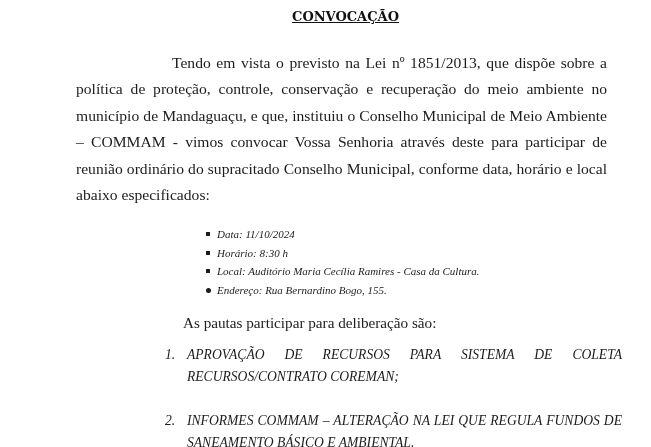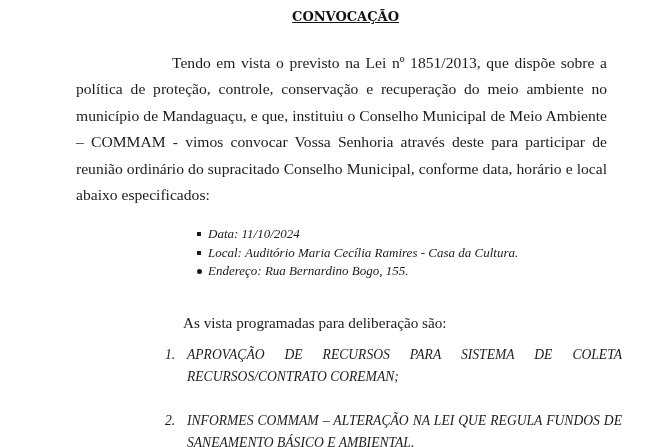--- a/index.html
+++ b/index.html
@@ -42,28 +42,28 @@
       width: 531px;
       font-size: 14.2px;
       line-height: 26.4px;
       text-align: justify;
       text-indent: 96px;
       font-family: "Liberation Serif", "DejaVu Serif", serif;
       font-size: 15.6px;
     }
     .bullets {
       position: absolute;
-      left: 176px;
+      left: 185px;
       top: 225px;
       margin: 0;
       padding: 0;
       list-style: none;
       font-family: "Liberation Serif", "DejaVu Serif", serif;
       font-style: italic;
-      font-size: 13px;
+      font-size: 11px;
       line-height: 18.5px;
     }
     .bullets li {
       position: relative;
       padding-left: 12px;
       white-space: nowrap;
     }
     .bullets li .mark {
       position: absolute;
       left: 1px;
@@ -132,29 +132,33 @@
 
   <p class="para" style="margin:0;">Tendo em vista o previsto na Lei nº 1851/2013, que dispõe sobre a política de proteção, controle, conservação e recuperação do meio ambiente no município de Mandaguaçu, e que, instituiu o Conselho Municipal de Meio Ambiente – COMMAM - vimos convocar Vossa Senhoria através deste para participar de reunião ordinário do supracitado Conselho Municipal, conforme data, horário e local abaixo especificados:</p>
 
   <ul class="bullets">
     <li>
       <span class="mark"></span>
       <span>Data: 11/10/2024</span>
     </li>
     <li>
       <span class="mark"></span>
+      <span>Horário: 8:30 h</span>
+    </li>
+    <li>
+      <span class="mark"></span>
       <span>Local: Auditório Maria Cecília Ramires - Casa da Cultura.</span>
     </li>
     <li>
       <span class="mark round"></span>
       <span>Endereço: Rua Bernardino Bogo, 155.</span>
     </li>
   </ul>
 
-  <div class="pautas-intro">As vista programadas para deliberação são:</div>
+  <div class="pautas-intro">As pautas participar para deliberação são:</div>
 
   <ol class="agenda">
     <li>
       <span class="num">1.</span>
       <span class="line1">APROVAÇÃO DE RECURSOS PARA SISTEMA DE COLETA</span>
       <span class="line2">RECURSOS/CONTRATO COREMAN;</span>
     </li>
     <li>
       <span class="num">2.</span>
       <span class="line1">INFORMES COMMAM – ALTERAÇÃO NA LEI QUE REGULA FUNDOS DE</span>

